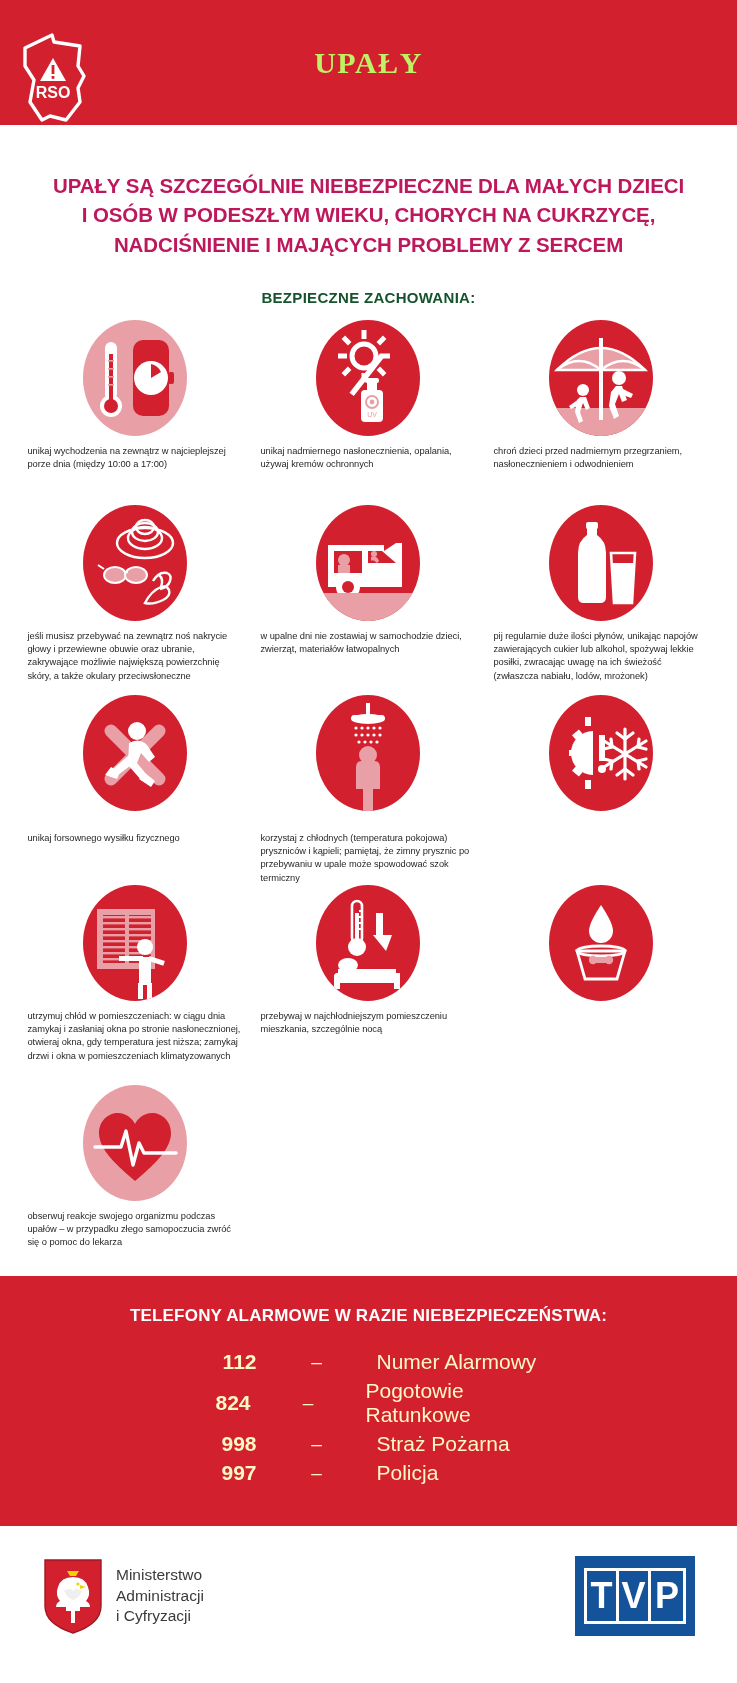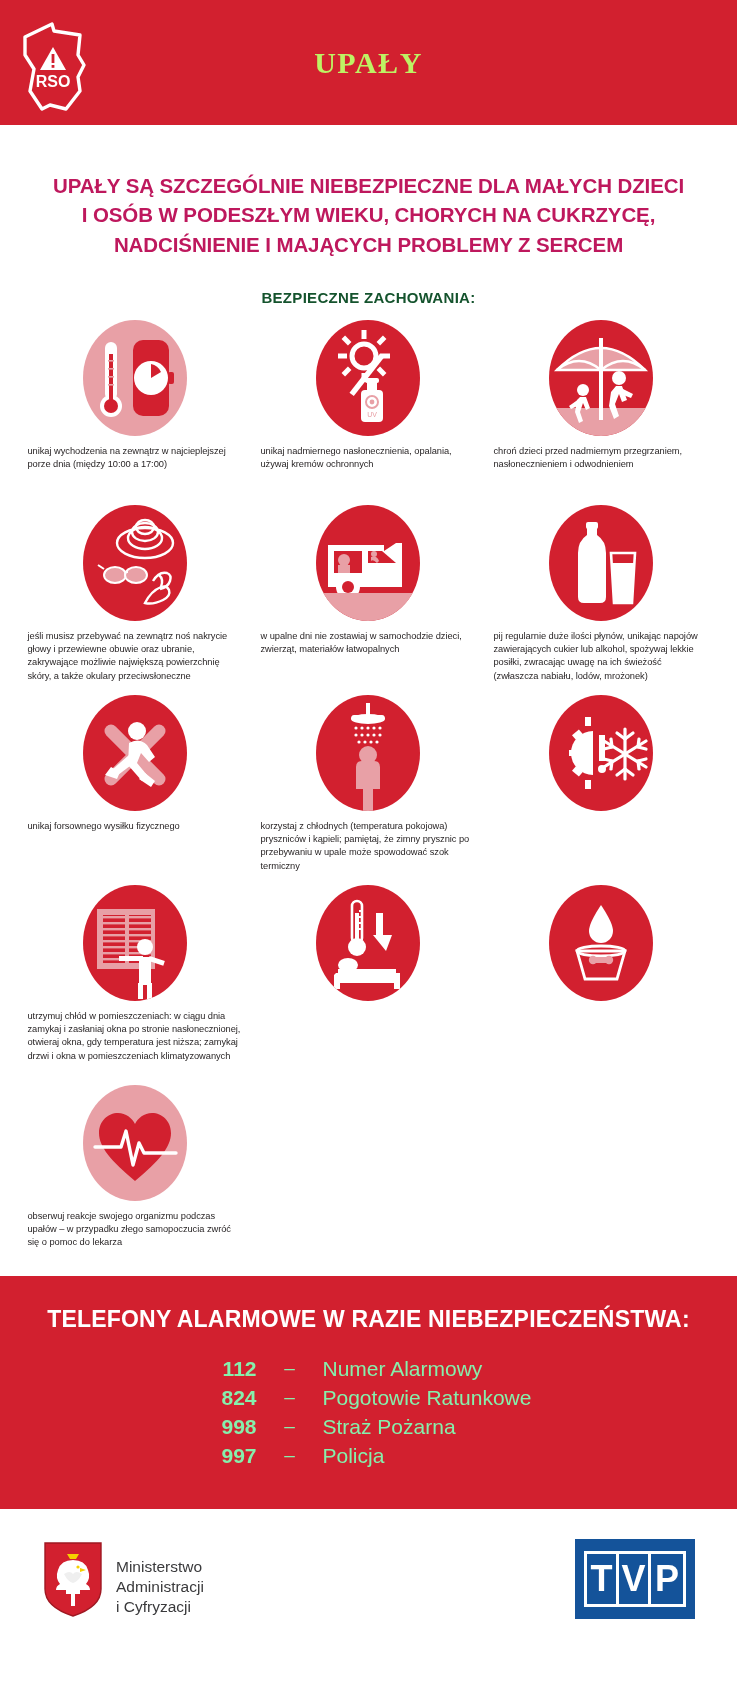--- a/index.html
+++ b/index.html
@@ -15,21 +15,21 @@
     height: 125px;
     background: #d2202f;
     position: relative;
     display: flex;
     align-items: center;
     justify-content: center;
   }
   .rso-logo {
     position: absolute;
     left: 22px;
-    top: 21px;
+    top: 32px;
     width: 70px;
     height: 92px;
   }
   .header-title {
     color: #bef264;
     font-size: 30px;
     font-weight: bold;
     letter-spacing: 1.5px;
     font-family: Liberation Serif, serif;
   }
@@ -64,21 +64,21 @@
   }
   .cell {
     width: 233px;
     display: flex;
     flex-direction: column;
     align-items: center;
     padding: 0 6px;
   }
   .r1 .cell { height: 185px; }
   .r2 .cell { height: 190px; }
-  .r3 .cell { height: 190px; }
+  .r3 .cell { height: 190px; gap: 12px; }
   .r4 .cell { height: 200px; }
   .r5 .cell { height: 185px; }
 
   .row { width: 700px; display: flex; }
 
   .badge {
     width: 104px;
     height: 116px;
     border-radius: 50%;
     background: #d2202f;
@@ -103,33 +103,34 @@
 
   
   .phones {
     margin-top: 6px;
     background: #d2202f;
     padding: 30px 0 36px 0;
   }
   .phones-title {
     text-align: center;
     color: #ffffff;
-    font-size: 23px;
+    font-size: 17px;
     font-weight: bold;
     letter-spacing: 0.2px;
   }
   .phone-list {
     margin: 24px auto 0 auto;
     width: 380px;
   }
   .phone-row {
     display: flex;
-    align-items: flex-start;
+    align-items: center;
     margin-bottom: 5px;
-    color: #86efac;
+    color: #fef9c3;
+    gap: 27px;
   }
   .phone-num {
     width: 78px;
     text-align: right;
     font-size: 21px;
     font-weight: bold;
   }
   .phone-dash {
     width: 66px;
     text-align: center;
@@ -140,21 +141,21 @@
   }
 
   
   .footer {
     height: 140px;
     background: #ffffff;
     display: flex;
     align-items: center;
     padding: 0 42px;
   }
-  .ministry { display: flex; align-items: flex-end; gap: 12px; }
+  .ministry { display: flex; align-items: center; gap: 12px; }
   .ministry-text {
     color: #3a3a3c;
     font-size: 15.5px;
     line-height: 1.32;
     font-family: "Liberation Sans", sans-serif;
   }
   .tvp-logo {
     margin-left: auto;
     background: #14539a;
     width: 120px;
@@ -480,20 +481,21 @@
           </g>
           <g fill="#ffffff">
             <ellipse cx="32" cy="80" rx="10" ry="7"></ellipse>
             <path d="M22 84 h58 v10 h-58 z"></path>
             <path d="M20 88 h4 v16 h-6 v-14 z"></path>
             <path d="M78 88 h6 v16 h-6 z"></path>
             <path d="M24 94 h56 v4 h-56 z"></path>
           </g>
         </svg>
       </div>
+      <div class="caption">przebywaj w najchłodniejszym pomieszczeniu mieszkania, szczególnie nocą</div>
     </div>
 
     <div class="cell">
       <div class="badge">
         <svg viewBox="0 0 104 116" width="104" height="116">
           <path d="M52 20 q12 18 12 26 a12 12 0 0 1 -24 0 q0 -8 12 -26 z" fill="#ffffff"></path>
           <path d="M28 66 h48 l-8 28 h-32 z" fill="none" stroke="#ffffff" stroke-width="2.8"></path>
           <ellipse cx="52" cy="66" rx="24" ry="5" fill="none" stroke="#ffffff" stroke-width="2.8"></ellipse>
           <g fill="#e8a0a6">
             <circle cx="44" cy="75" r="4.2"></circle>

